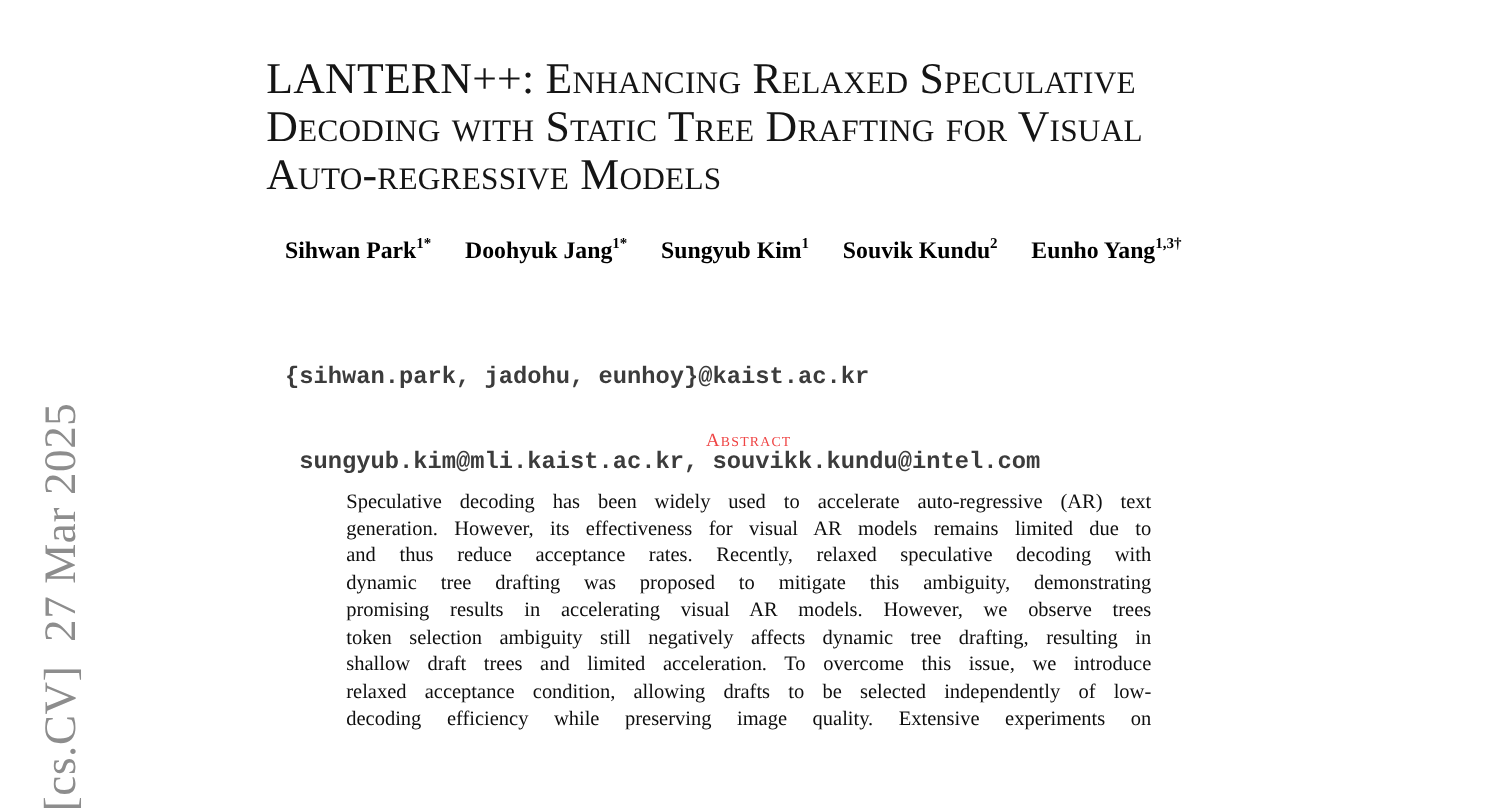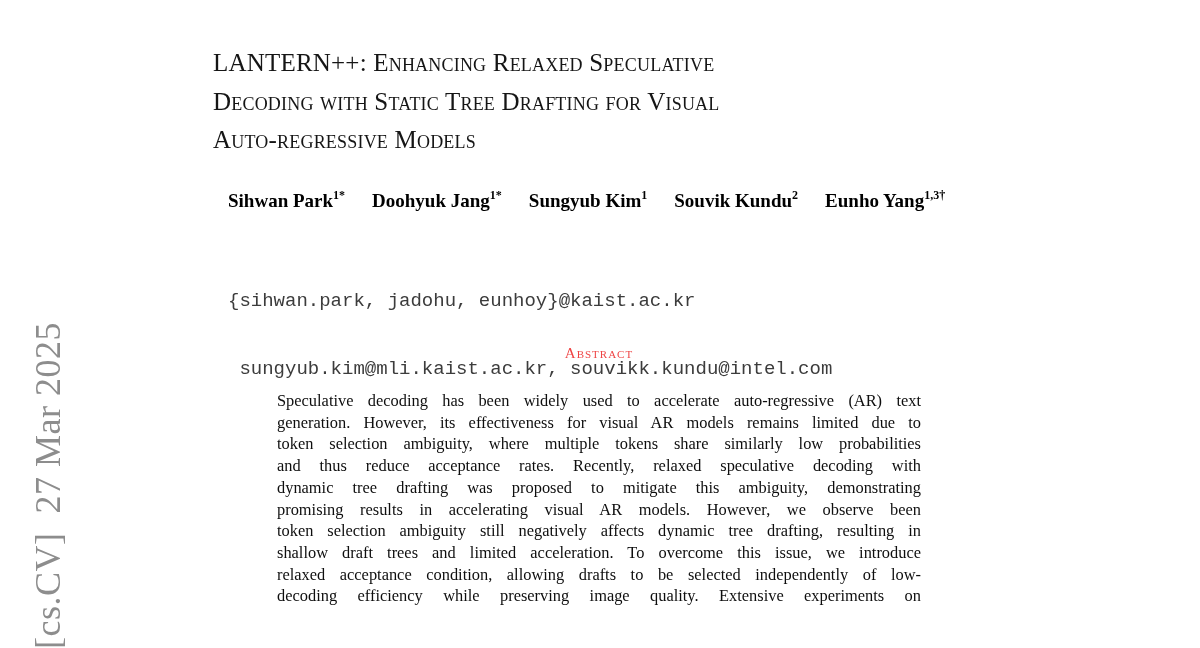--- a/index.html
+++ b/index.html
@@ -34,21 +34,21 @@
 
   
   .title-block {
     position: absolute;
     left: 213px;
     top: 44px;
     width: 830px;
   }
   .title-line {
     font-variant: small-caps;
-    font-size: 25px;
+    font-size: 35px;
     line-height: 38.5px;
     letter-spacing: 0.2px;
     color: #151515;
     white-space: nowrap;
   }
 
   
   .authors-row {
     position: absolute;
     left: 228px;
@@ -83,20 +83,21 @@
   
   .emails-block {
     position: absolute;
     left: 228px;
     top: 245px;
     font-family: "Liberation Mono", "DejaVu Sans Mono", monospace;
     font-size: 19px;
     line-height: 22.5px;
     color: #3c3c3c;
     white-space: pre;
+    font-weight: bold;
   }
 
   
   .abs-heading {
     position: absolute;
     left: 277px;
     top: 345px;
     width: 644px;
     text-align: center;
     font-variant: small-caps;
@@ -139,23 +140,22 @@
   <div class="emails-block">
     <div>{sihwan.park, jadohu, eunhoy}@kaist.ac.kr</div>
     <div> sungyub.kim@mli.kaist.ac.kr, souvikk.kundu@intel.com</div>
   </div>
 
   <div class="abs-heading">Abstract</div>
 
   <div class="abs-body">
     <div class="abs-line">Speculative decoding has been widely used to accelerate auto-regressive (AR) text</div>
     <div class="abs-line">generation. However, its effectiveness for visual AR models remains limited due to</div>
-    <div class="abs-line">token selection ambiguity, where multiple tokens share similarly low probabilities</div>
     <div class="abs-line">and thus reduce acceptance rates. Recently, relaxed speculative decoding with</div>
     <div class="abs-line">dynamic tree drafting was proposed to mitigate this ambiguity, demonstrating</div>
-    <div class="abs-line">promising results in accelerating visual AR models. However, we observe been</div>
+    <div class="abs-line">promising results in accelerating visual AR models. However, we observe trees</div>
     <div class="abs-line">token selection ambiguity still negatively affects dynamic tree drafting, resulting in</div>
     <div class="abs-line">shallow draft trees and limited acceleration. To overcome this issue, we introduce</div>
     <div class="abs-line">relaxed acceptance condition, allowing drafts to be selected independently of low-</div>
     <div class="abs-line">decoding efficiency while preserving image quality. Extensive experiments on</div>
   </div>
 
 </div>
 
 </body></html>

